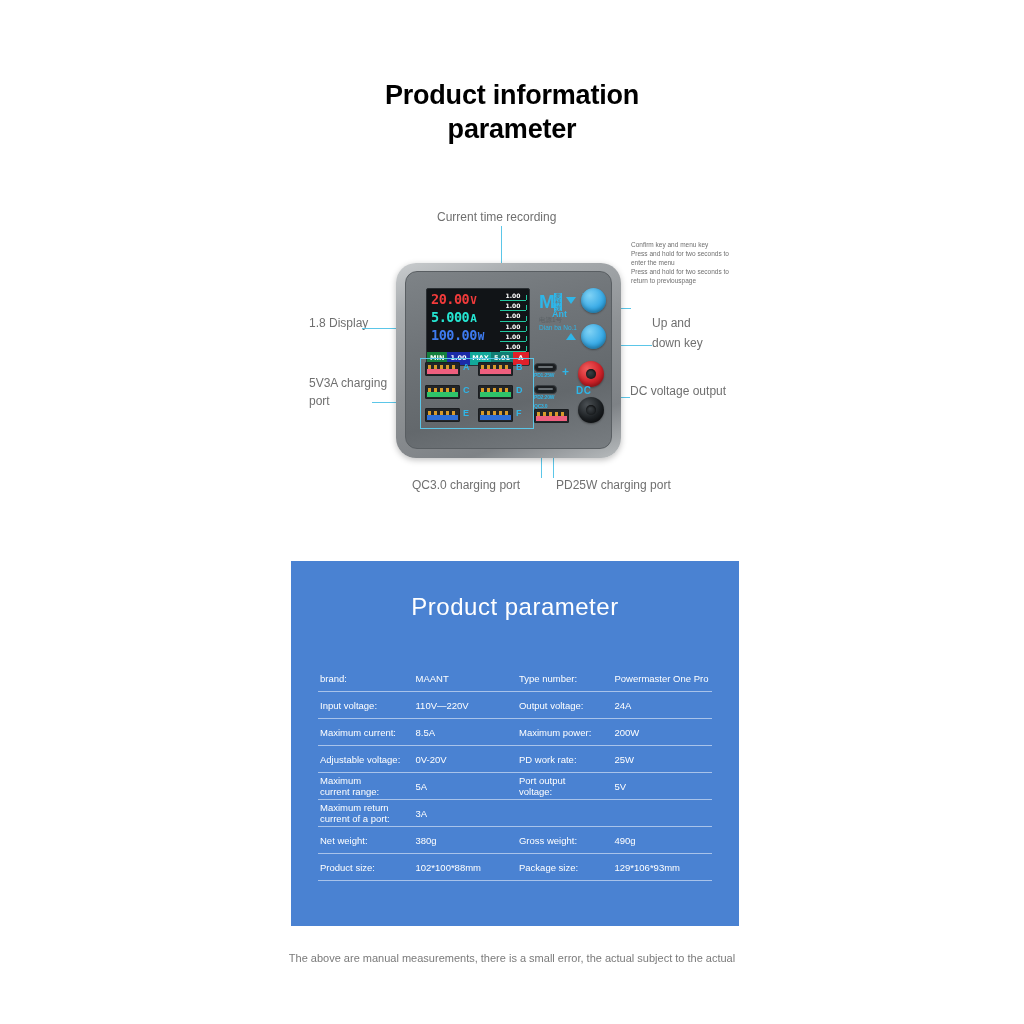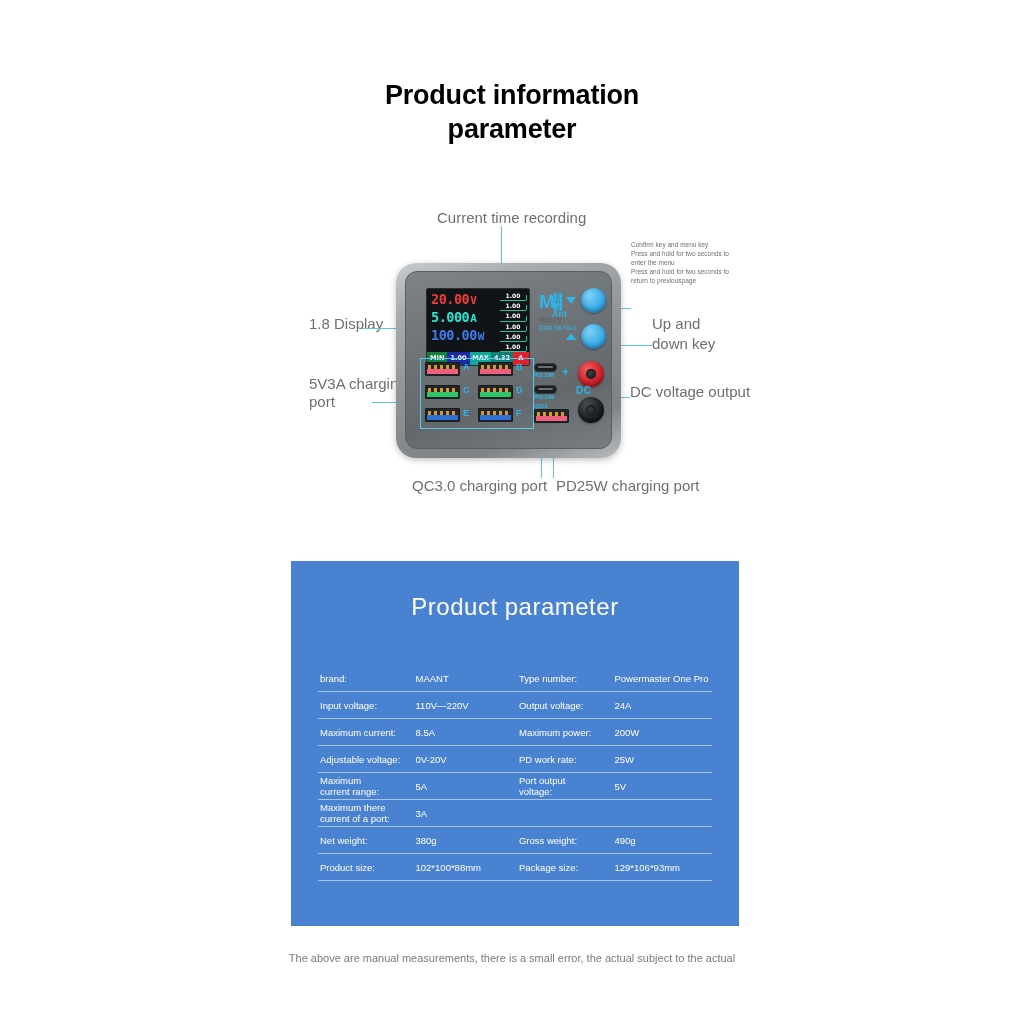--- a/index.html
+++ b/index.html
@@ -34,21 +34,21 @@
   
   .diagram {
     position: absolute;
     left: 0; top: 190px;
     width: 1024px; height: 320px;
   }
 
   .callout {
     position: absolute;
     color: #6f6f6f;
-    font-size: 15px;
+    font-size: 12px;
     line-height: 15px;
     white-space: nowrap;
   }
   .callout.multi { white-space: normal; }
 
   .lead {
     position: absolute;
     background: #5bc6e8;
   }
   .lead.h { height: 1px; }
@@ -391,21 +391,21 @@
             <div class="tick">1.00</div>
             <div class="tick">1.00</div>
             <div class="tick">1.00</div>
             <div class="tick">1.00</div>
           </div>
         </div>
         <div class="screen-bar">
           <div class="sb sb-min">MIN</div>
           <div class="sb sb-minv">1.00</div>
           <div class="sb sb-max">MAX</div>
-          <div class="sb sb-maxv">4.32</div>
+          <div class="sb sb-maxv">5.01</div>
           <div class="sb sb-unit">A</div>
         </div>
       </div>
 
       <div class="brand">
         <span class="brand-m">M</span>
         <span class="brand-cn">麦科技</span>
         <span class="brand-ant">a Ant</span>
         <span class="brand-x">x</span>
       </div>
@@ -503,21 +503,21 @@
     <div class="prow">
       <div class="pk" style="white-space:pre-line;">Maximum
 current range:</div>
       <div class="pv">5A</div>
       <div class="pk2" style="white-space:pre-line;">Port output
 voltage:</div>
       <div class="pv2">5V</div>
     </div>
 
     <div class="prow">
-      <div class="pk" style="white-space:pre-line;">Maximum there
+      <div class="pk" style="white-space:pre-line;">Maximum return
 current of a port:</div>
       <div class="pv">3A</div>
       <div class="pk2"></div>
       <div class="pv2"></div>
     </div>
 
     <div class="prow">
       <div class="pk">Net weight:</div>
       <div class="pv">380g</div>
       <div class="pk2">Gross weight:</div>

